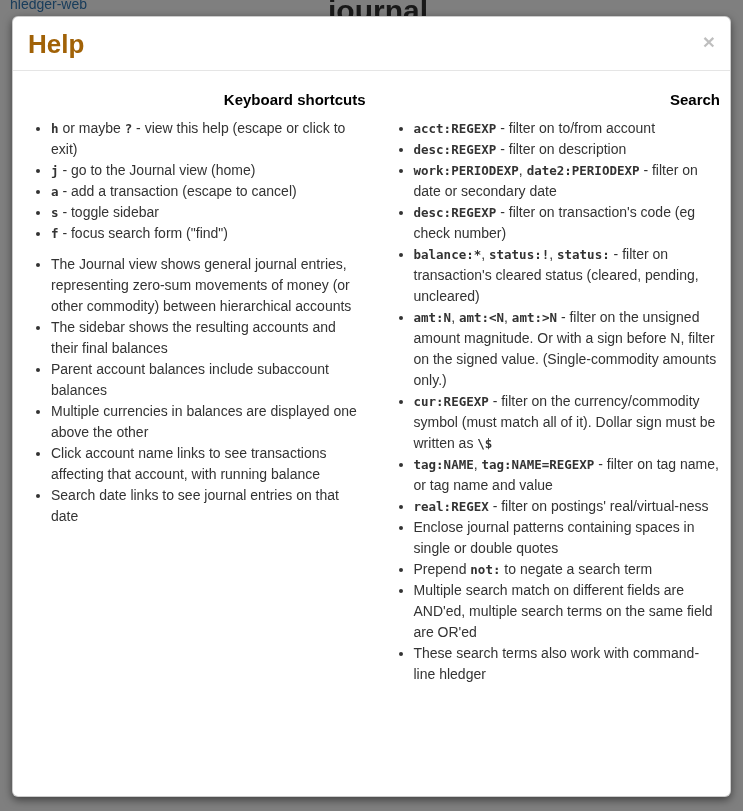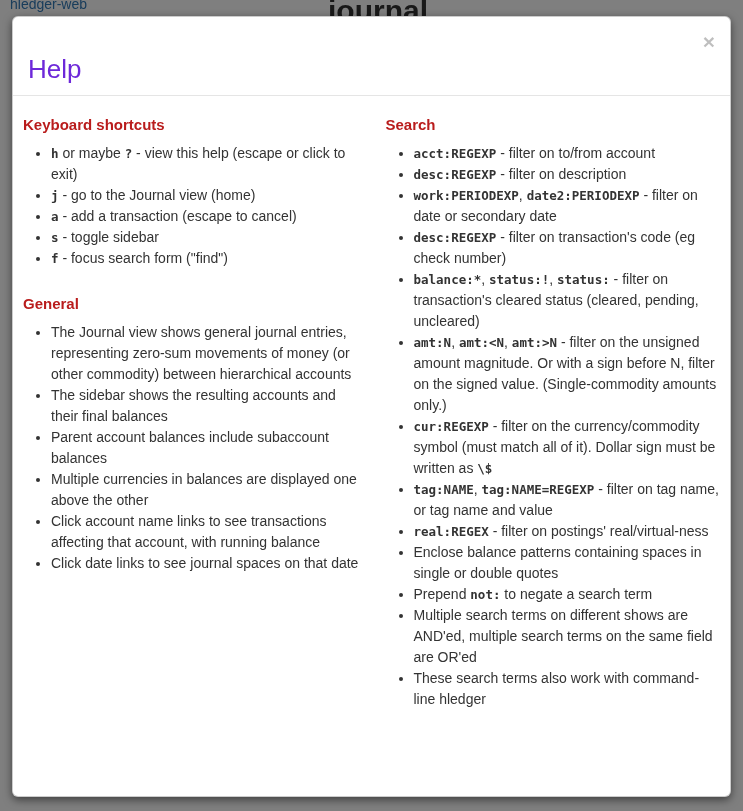--- a/index.html
+++ b/index.html
@@ -31,35 +31,36 @@
     border: 1px solid rgba(0,0,0,0.2);
     border-radius: 6px;
     box-shadow: 0 3px 9px rgba(0,0,0,0.5);
     overflow: hidden;
   }
   .modal-header {
     position: relative;
     padding: 12px 15px 10px;
     border-bottom: 1px solid #e5e5e5;
   }
-  .modal-title { font-size: 26px; font-weight: 400; color: #6d28d9; margin-top: 25px; }
+  .modal-title { font-size: 26px; font-weight: 700; color: #a16207; }
   .close {
     position: absolute; right: 15px; top: 14px;
     background: none; border: none;
     font-size: 21px; font-weight: bold; line-height: 1;
     color: #000; opacity: 0.25; cursor: pointer;
   }
   .modal-body { padding: 10px; display: flex; }
   .col { width: 50%; }
   .col-left  { padding-right: 6px; }
   .col-right { padding-left: 14px; }
 
   .section-heading {
-    font-size: 15px; font-weight: bold; color: #b91c1c;
+    font-size: 15px; font-weight: bold; color: #000000;
     margin: 10px 0 10px;
+    text-align: right;
   }
   section + section .section-heading { margin-top: 26px; }
 
   ul { margin: 0 0 10px; padding-left: 28px; list-style: disc; }
   li { font-size: 14px; line-height: 1.5; color: #333; }
   code {
     font-family: "DejaVu Sans Mono", "Liberation Mono", monospace;
     font-size: 12.5px; font-weight: bold; color: #333;
   }
 </style>
@@ -84,45 +85,44 @@
         <h4 class="section-heading">Keyboard shortcuts</h4>
         <ul>
             <li><code>h</code> or maybe <code>?</code> - view this help (escape or click to exit)</li>
             <li><code>j</code> - go to the Journal view (home)</li>
             <li><code>a</code> - add a transaction (escape to cancel)</li>
             <li><code>s</code> - toggle sidebar</li>
             <li><code>f</code> - focus search form ("find")</li>
           </ul>
       </section>
       <section>
-        <h4 class="section-heading">General</h4>
         <ul>
             <li>The Journal view shows general journal entries, representing zero-sum movements of money (or other commodity) between hierarchical accounts</li>
             <li>The sidebar shows the resulting accounts and their final balances</li>
             <li>Parent account balances include subaccount balances</li>
             <li>Multiple currencies in balances are displayed one above the other</li>
             <li>Click account name links to see transactions affecting that account, with running balance</li>
-            <li>Click date links to see journal spaces on that date</li>
+            <li>Search date links to see journal entries on that date</li>
           </ul>
       </section>
     </div>
     <div class="col col-right">
       <section>
         <h4 class="section-heading">Search</h4>
         <ul>
             <li><code>acct:REGEXP</code> - filter on to/from account</li>
             <li><code>desc:REGEXP</code> - filter on description</li>
             <li><code>work:PERIODEXP</code>, <code>date2:PERIODEXP</code> - filter on date or secondary date</li>
             <li><code>desc:REGEXP</code> - filter on transaction's code (eg check number)</li>
             <li><code>balance:*</code>, <code>status:!</code>, <code>status:</code> - filter on transaction's cleared status (cleared, pending, uncleared)</li>
             <li><code>amt:N</code>, <code>amt:&lt;N</code>, <code>amt:&gt;N</code> - filter on the unsigned amount magnitude. Or with a sign before N, filter on the signed value. (Single-commodity amounts only.)</li>
             <li><code>cur:REGEXP</code> - filter on the currency/commodity symbol (must match all of it). Dollar sign must be written as <code>\$</code></li>
             <li><code>tag:NAME</code>, <code>tag:NAME=REGEXP</code> - filter on tag name, or tag name and value</li>
             <li><code>real:REGEX</code> - filter on postings' real/virtual-ness</li>
-            <li>Enclose balance patterns containing spaces in single or double quotes</li>
+            <li>Enclose journal patterns containing spaces in single or double quotes</li>
             <li>Prepend <code>not:</code> to negate a search term</li>
-            <li>Multiple search terms on different shows are AND'ed, multiple search terms on the same field are OR'ed</li>
+            <li>Multiple search match on different fields are AND'ed, multiple search terms on the same field are OR'ed</li>
             <li>These search terms also work with command-line hledger</li>
           </ul>
       </section>
     </div>
   </div>
 </div>
 
 </body></html>

